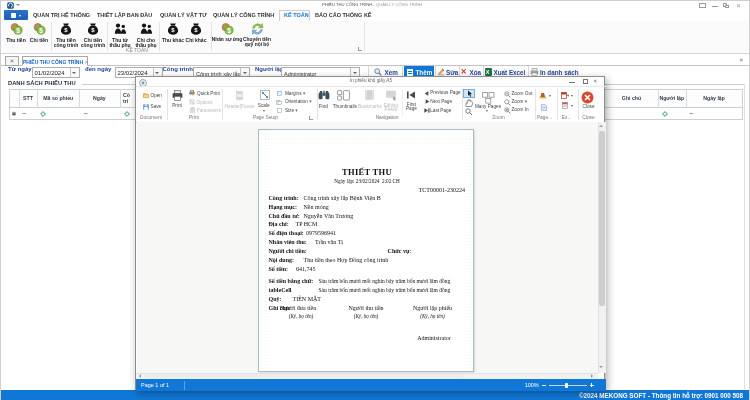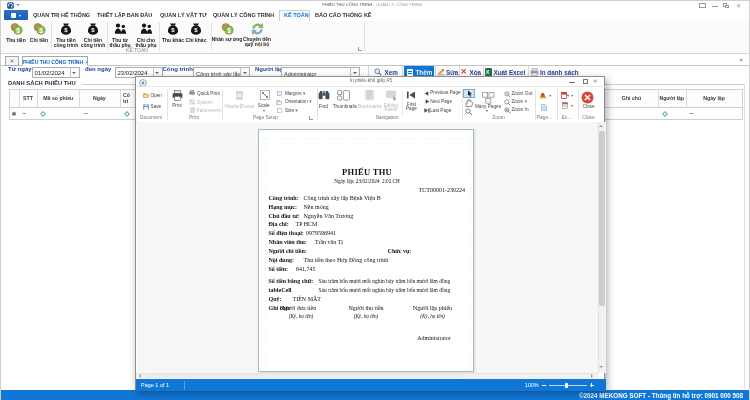--- a/index.html
+++ b/index.html
@@ -423,21 +423,21 @@
 <svg class="a" style="left:445.4px;top:14.7px" width="13" height="13" viewBox="0 0 13 13">
       <circle cx="6.5" cy="6.5" r="6" fill="#d9472f"></circle>
       <path d="M4 4 L9 9 M9 4 L4 9" stroke="#fff" stroke-width="1.6"></path>
     </svg>
 <div class="a it" style="left:442.5px;top:27.4px;width:20px;text-align:center;font-size:4.7px">Close</div>
 <div class="a" style="left:1px;top:45.5px;width:460.5px;height:250.5px;background:#f7f7f6"></div>
 <div class="a" style="left:122px;top:52px;width:216px;height:243.5px;background:#fff;border:1px solid #a8bcc4;box-shadow:1px 1px 2px rgba(0,0,0,0.12)">
       <div class="a" style="left:5.5px;top:0;width:1px;height:243.5px;background:repeating-linear-gradient(#e9eef0 0,#e9eef0 1px,transparent 1px,transparent 3px)"></div>
 <div class="a" style="left:210.5px;top:0;width:1px;height:243.5px;background:repeating-linear-gradient(#e9eef0 0,#e9eef0 1px,transparent 1px,transparent 3px)"></div>
 <div class="a" style="left:0;top:8px;width:216px;height:1px;background:repeating-linear-gradient(90deg,#e9eef0 0,#e9eef0 1px,transparent 1px,transparent 3px)"></div>
-<div class="a doc" style="left:0;top:37.8px;width:216px;text-align:center;font-size:8.5px;font-weight:bold;letter-spacing:0.3px">PHIẾU THU</div>
+<div class="a doc" style="left:0;top:37.8px;width:216px;text-align:center;font-size:8.5px;font-weight:bold;letter-spacing:0.3px">THIẾT THU</div>
 <div class="a doc" style="left:0;top:48.2px;width:216px;text-align:center;font-size:5.2px">Ngày lập: 23/02/2024&nbsp;&nbsp;2:02 CH</div>
 <div class="a doc" style="right:8px;top:57px;font-size:6px">TCT00001-230224</div>
 <div class="a doc" style="left:9.5px;top:65.8px;font-size:6px;font-weight:bold;white-space:nowrap">Công trình:</div>
 <div class="a doc" style="left:44.5px;top:65.8px;font-size:6px;white-space:nowrap">Công trình xây lắp Bệnh Viện B</div>
 <div class="a doc" style="left:9.5px;top:74.6px;font-size:6px;font-weight:bold;white-space:nowrap">Hạng mục:</div>
 <div class="a doc" style="left:44.5px;top:74.6px;font-size:6px;white-space:nowrap">Nền móng</div>
 <div class="a doc" style="left:9.5px;top:83.2px;font-size:6px;font-weight:bold;white-space:nowrap">Chủ đầu tư:</div>
 <div class="a doc" style="left:44.5px;top:83.2px;font-size:6px;white-space:nowrap">Nguyễn Văn Trương</div>
 <div class="a doc" style="left:9.5px;top:91.8px;font-size:6px;font-weight:bold;white-space:nowrap">Địa chỉ:</div>
 <div class="a doc" style="left:36.5px;top:91.8px;font-size:6px;white-space:nowrap">TP HCM</div>

